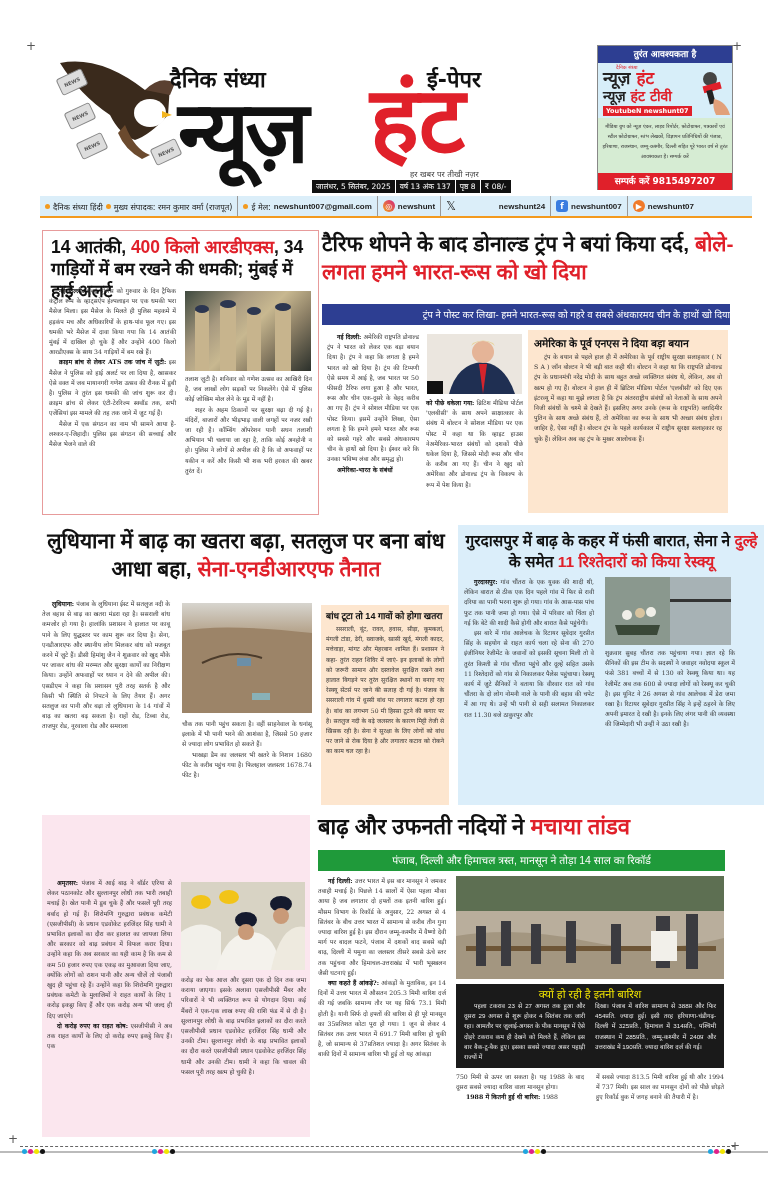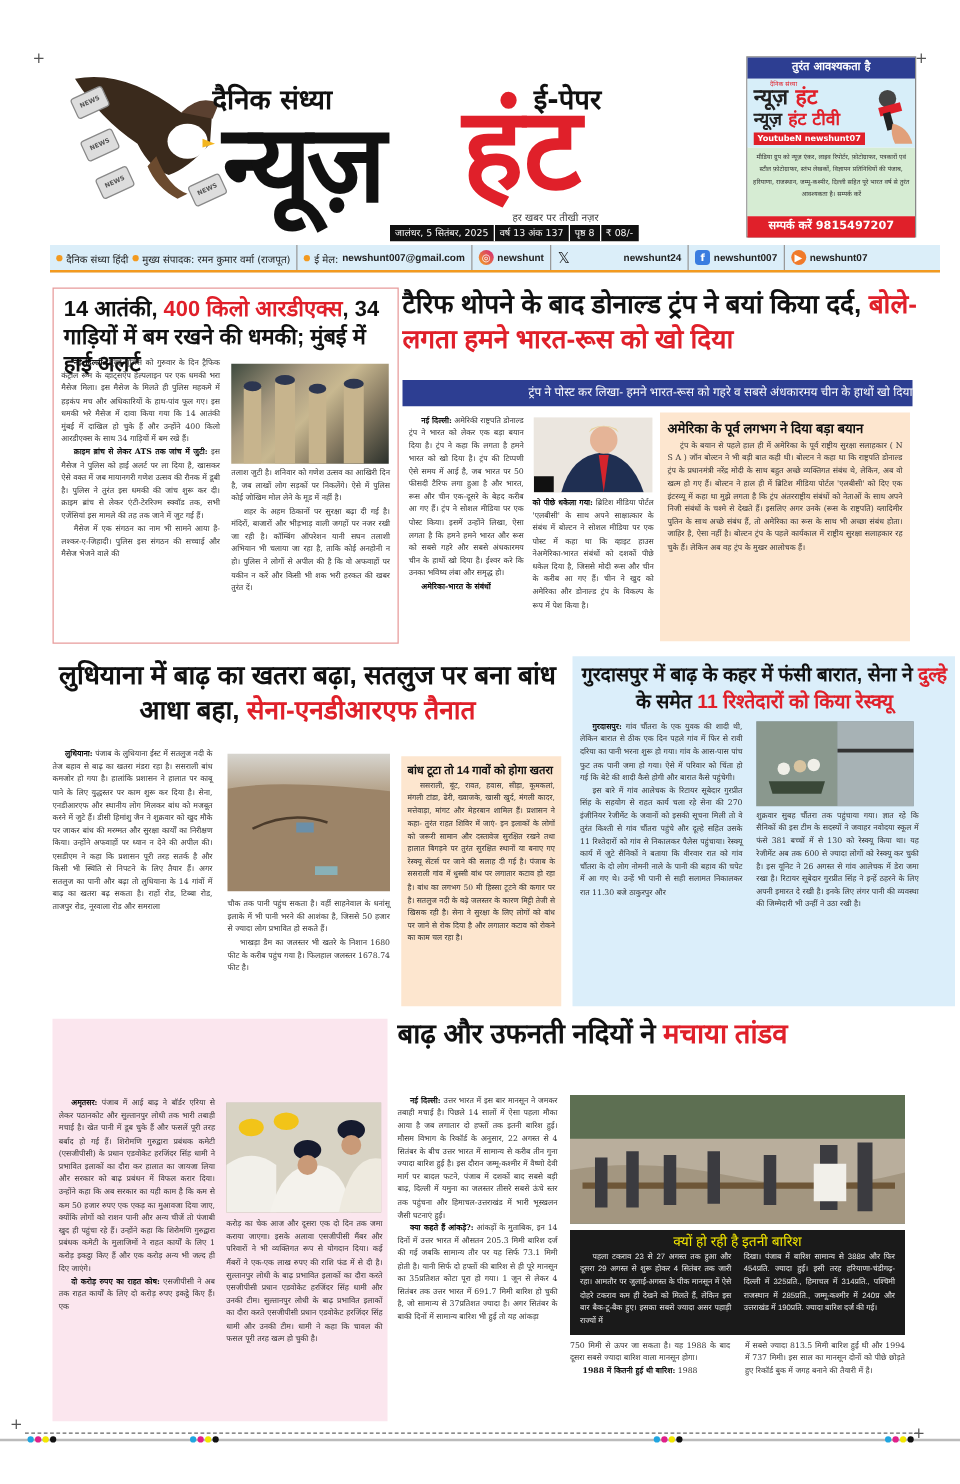--- a/index.html
+++ b/index.html
@@ -178,21 +178,21 @@
         <circle cx="56" cy="18" r="11" fill="#e5b497"></circle>
         <path d="M44 12 Q56 2 68 12 L66 9 Q56 4 46 9Z" fill="#e8d29a"></path>
         <path d="M52 30 L56 60 L60 30Z" fill="#d4242c"></path>
         <rect x="0" y="47" width="16" height="13" fill="#111"></rect>
       </svg>
   </div>
   <div class="body-text" style="position:absolute;left:104px;top:168px;width:97px;">
     <p><b>को पीछे धकेला गया:</b><span> ब्रिटिश मीडिया पोर्टल 'एलबीसी' के साथ अपने साक्षात्कार के संबंध में बोल्टन ने सोशल मीडिया पर एक पोस्ट में कहा था कि व्हाइट हाउस नेअमेरिका-भारत संबंधों को दशकों पीछे धकेल दिया है, जिससे मोदी रूस और चीन के करीब आ गए हैं। चीन ने खुद को अमेरिका और डोनाल्ड ट्रंप के विकल्प के रूप में पेश किया है।</span></p>
   </div>
   <div class="box-peach" style="position:absolute;left:206px;top:100px;width:200px;height:183px;padding:6px 6px;">
-    <div class="h1" style="font-size:10.5px;line-height:14px;margin-bottom:2px;">अमेरिका के पूर्व लगभग ने दिया बड़ा बयान</div>
+    <div class="h1" style="font-size:10.5px;line-height:14px;margin-bottom:2px;">अमेरिका के पूर्व एनएस ने दिया बड़ा बयान</div>
     <p class="body-text" style="text-indent:10px;">ट्रंप के बयान से पहले हाल ही में अमेरिका के पूर्व राष्ट्रीय सुरक्षा सलाहकार ( N S A ) जॉन बोल्टन ने भी बड़ी बात कही थी। बोल्टन ने कहा था कि राष्ट्रपति डोनाल्ड ट्रंप के प्रधानमंत्री नरेंद्र मोदी के साथ बहुत अच्छे व्यक्तिगत संबंध थे, लेकिन, अब वो खत्म हो गए हैं। बोल्टन ने हाल ही में ब्रिटिश मीडिया पोर्टल 'एलबीसी' को दिए एक इंटरव्यू में कहा था मुझे लगता है कि ट्रंप अंतरराष्ट्रीय संबंधों को नेताओं के साथ अपने निजी संबंधों के चश्मे से देखते हैं। इसलिए अगर उनके (रूस के राष्ट्रपति) व्लादिमीर पुतिन के साथ अच्छे संबंध हैं, तो अमेरिका का रूस के साथ भी अच्छा संबंध होता। जाहिर है, ऐसा नहीं है। बोल्टन ट्रंप के पहले कार्यकाल में राष्ट्रीय सुरक्षा सलाहकार रह चुके हैं। लेकिन अब वह ट्रंप के मुखर आलोचक हैं।</p>
   </div>
 </div>
 
 <div class="abs" style="left:42px;top:527px;width:410px;height:285px;">
   <div class="h1" style="position:absolute;left:4px;top:0;width:400px;font-size:21px;line-height:28px;text-align:center;">
     <span>लुधियाना में बाढ़ का खतरा बढ़ा, सतलुज पर बना बांध आधा बहा, </span><span class="red">सेना-एनडीआरएफ तैनात</span>
   </div>
   <div class="body-text" style="position:absolute;left:0;top:72px;width:128px;">
     <p style="text-indent:10px;"><b>लुधियाना:</b><span> पंजाब के लुधियाना ईस्ट में सतलुज नदी के तेज बहाव से बाढ़ का खतरा मंडरा रहा है। ससराली बांध कमजोर हो गया है। हालांकि प्रशासन ने हालात पर काबू पाने के लिए युद्धस्तर पर काम शुरू कर दिया है। सेना, एनडीआरएफ और स्थानीय लोग मिलकर बांध को मजबूत करने में जुटे हैं। डीसी हिमांशु जैन ने शुक्रवार को खुद मौके पर जाकर बांध की मरम्मत और सुरक्षा कार्यों का निरीक्षण किया। उन्होंने अफवाहों पर ध्यान न देने की अपील की। एसडीएम ने कहा कि प्रशासन पूरी तरह सतर्क है और किसी भी स्थिति से निपटने के लिए तैयार हैं। अगर सतलुज का पानी और बढ़ा तो लुधियाना के 14 गांवों में बाढ़ का खतरा बढ़ सकता है। राहों रोड, टिब्बा रोड, ताजपुर रोड, नूरवाला रोड और समराला</span></p>
@@ -260,20 +260,21 @@
   </div>
   <div class="body-text" style="position:absolute;left:139px;top:160px;width:125px;">
     <p>करोड़ का चेक आज और दूसरा एक दो दिन तक जमा कराया जाएगा। इसके अलावा एसजीपीसी मैंबर और परिवारों ने भी व्यक्तिगत रूप से योगदान दिया। कई मैंबरों ने एक-एक लाख रुपए की राशि फंड में से दी है। सुल्तानपुर लोधी के बाढ़ प्रभावित इलाकों का दौरा करते एसजीपीसी प्रधान एडवोकेट हरजिंदर सिंह धामी और उनकी टीम। सुल्तानपुर लोधी के बाढ़ प्रभावित इलाकों का दौरा करते एसजीपीसी प्रधान एडवोकेट हरजिंदर सिंह धामी और उनकी टीम। धामी ने कहा कि चावल की फसल पूरी तरह खत्म हो चुकी है।</p>
   </div>
 </div>
 
 <div class="abs" style="left:318px;top:812px;width:445px;height:325px;">
   <div class="h1" style="position:absolute;left:0;top:0;width:445px;font-size:22px;line-height:30px;">
     <span>बाढ़ और उफनती नदियों ने </span><span class="red">मचाया तांडव</span>
   </div>
+  <div style="position:absolute;left:0;top:38px;width:407px;height:21px;background:#1f9a3a;color:#fff;font-size:10.5px;line-height:21px;text-align:center;font-family:'Liberation Sans',sans-serif;">पंजाब, दिल्ली और हिमाचल त्रस्त, मानसून ने तोड़ा 14 साल का रिकॉर्ड</div>
   <div class="body-text" style="position:absolute;left:0;top:64px;width:128px;">
     <p style="text-indent:10px;"><b>नई दिल्ली:</b><span> उत्तर भारत में इस बार मानसून ने जमकर तबाही मचाई है। पिछले 14 सालों में ऐसा पहला मौका आया है जब लगातार दो हफ्तों तक इतनी बारिश हुई। मौसम विभाग के रिकॉर्ड के अनुसार, 22 अगस्त से 4 सितंबर के बीच उत्तर भारत में सामान्य से करीब तीन गुना ज्यादा बारिश हुई है। इस दौरान जम्मू-कश्मीर में वैष्णो देवी मार्ग पर बादल फटने, पंजाब में दशकों बाद सबसे बड़ी बाढ़, दिल्ली में यमुना का जलस्तर तीसरे सबसे ऊंचे स्तर तक पहुंचना और हिमाचल-उत्तराखंड में भारी भूस्खलन जैसी घटनाएं हुईं।</span></p>
     <p style="text-indent:10px;"><b>क्या कहते हैं आंकड़े?:</b><span> आंकड़ों के मुताबिक, इन 14 दिनों में उत्तर भारत में औसतन 205.3 मिमी बारिश दर्ज की गई जबकि सामान्य तौर पर यह सिर्फ 73.1 मिमी होती है। यानी सिर्फ दो हफ्तों की बारिश से ही पूरे मानसून का 35प्रतिशत कोटा पूरा हो गया। 1 जून से लेकर 4 सितंबर तक उत्तर भारत में 691.7 मिमी बारिश हो चुकी है, जो सामान्य से 37प्रतिशत ज्यादा है। अगर सितंबर के बाकी दिनों में सामान्य बारिश भी हुई तो यह आंकड़ा</span></p>
   </div>
   <div class="photo" style="left:138px;top:64px;width:268px;height:103px;background:#4c5b4a;">
     <svg width="268" height="103">
         <rect width="268" height="40" fill="#5d6f52"></rect>
         <rect y="35" width="268" height="68" fill="#b9ae9c"></rect>
         <path d="M0 60 Q60 50 130 65 Q200 80 268 62 L268 103 L0 103Z" fill="#a39680"></path>
         <rect x="10" y="70" width="250" height="5" fill="#6e5637"></rect>

